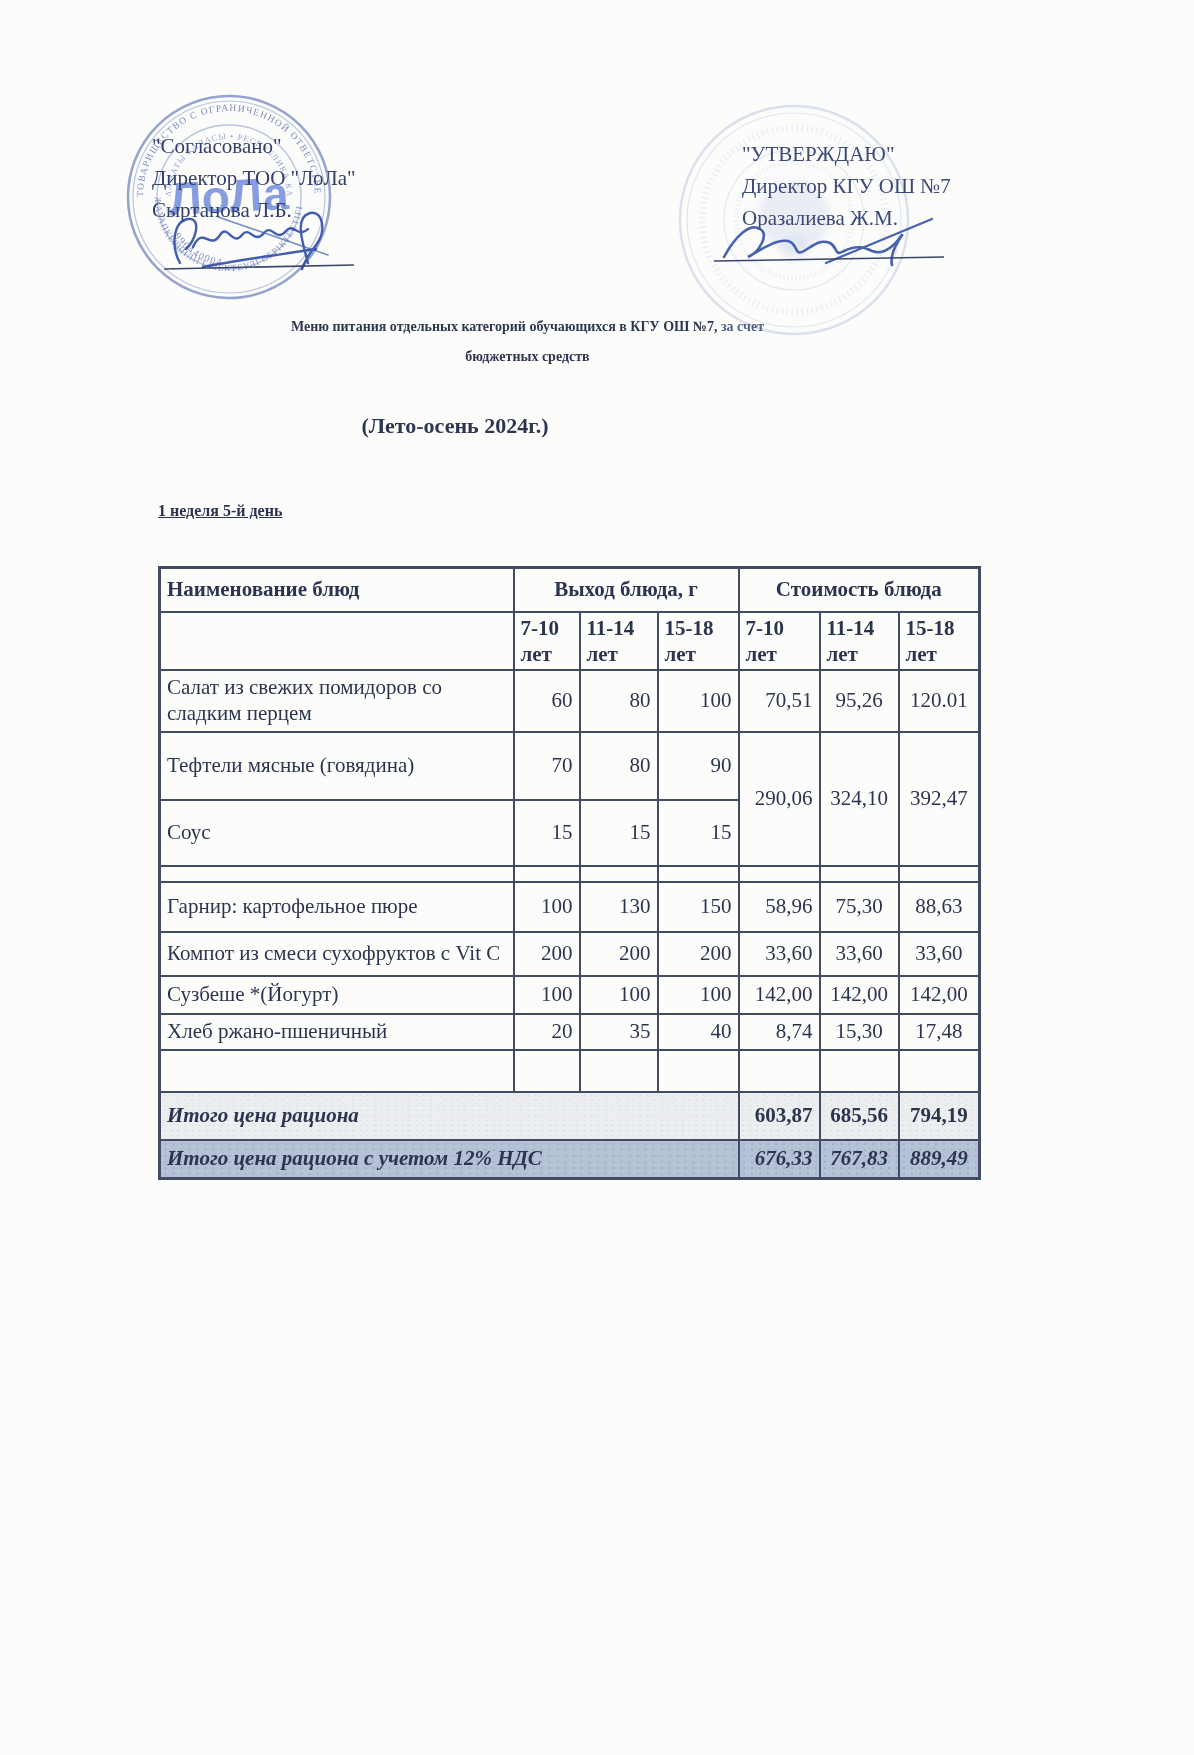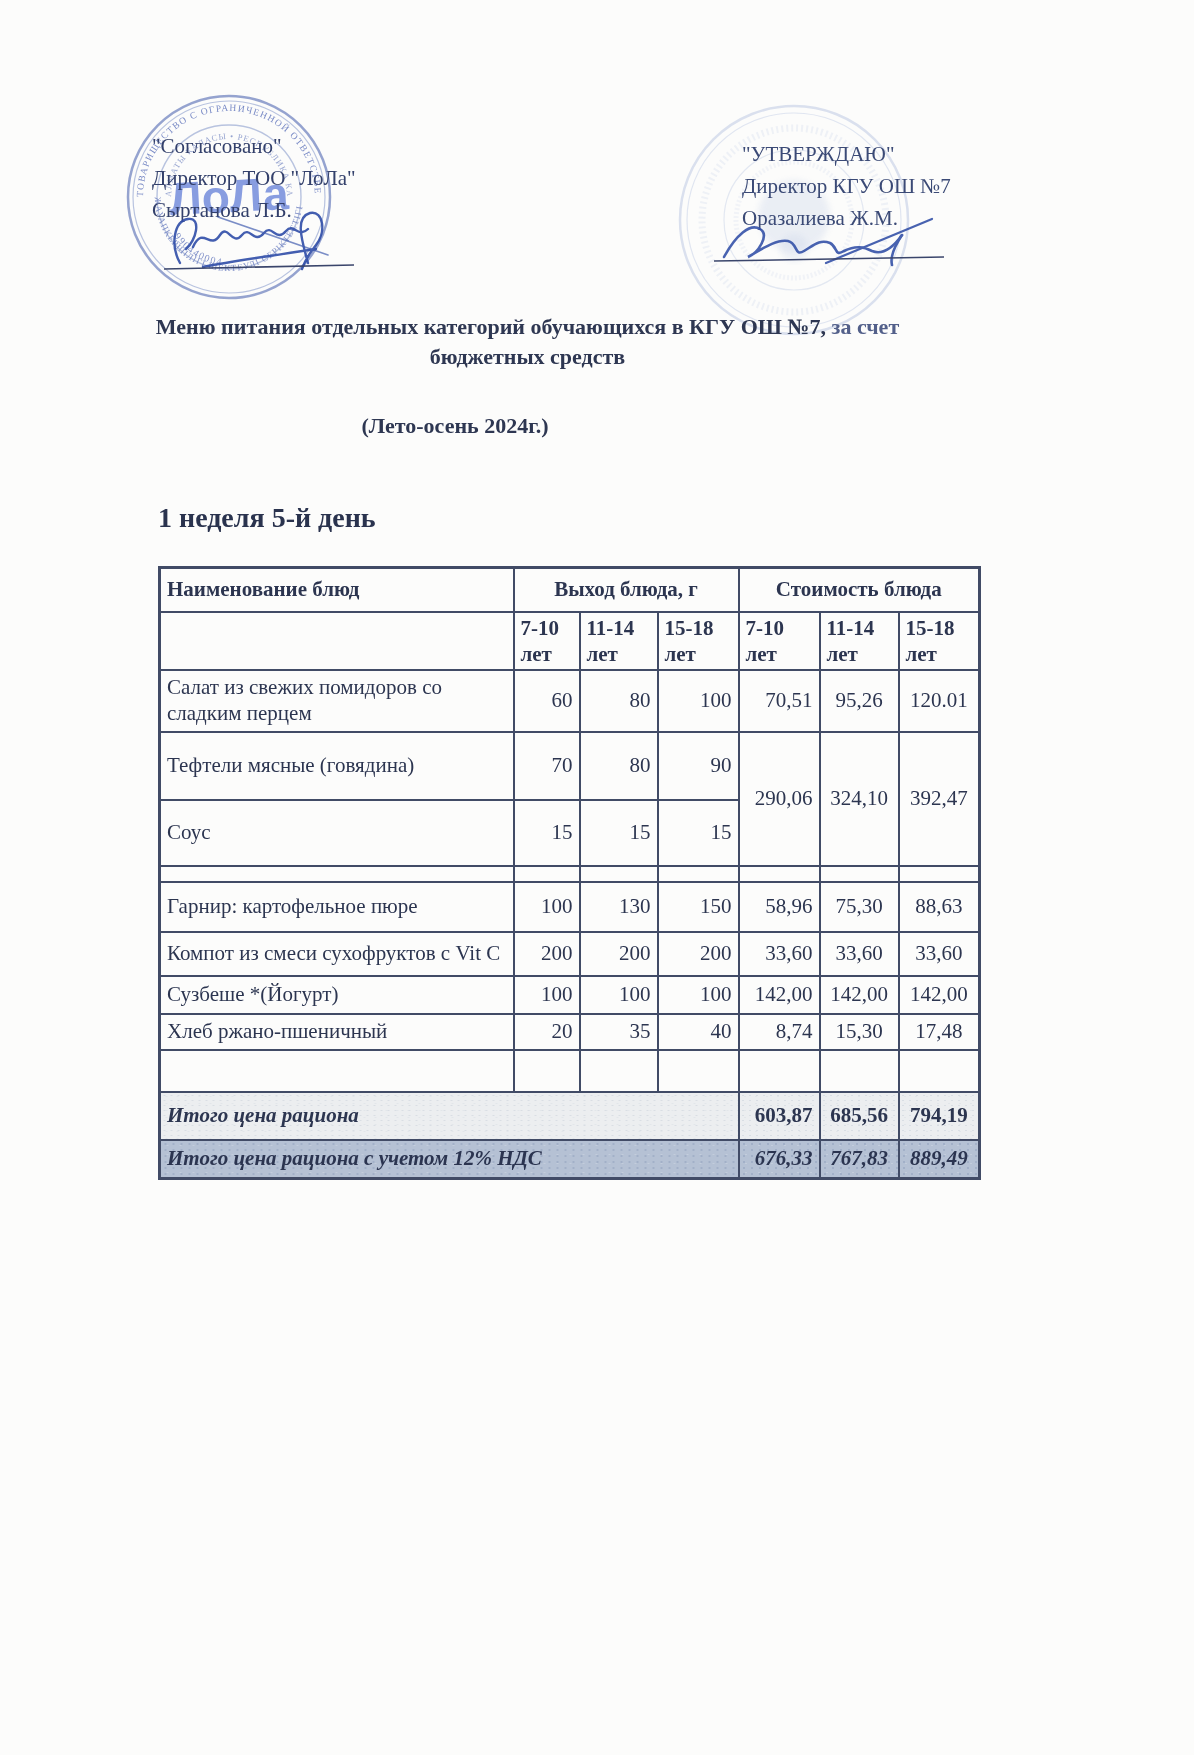--- a/index.html
+++ b/index.html
@@ -19,30 +19,30 @@
   .stamp { position:absolute; z-index:1; }
   .stamp-left  { left:122px; top:90px;  width:214px; height:214px; }
   .stamp-right { left:672px; top:98px;  width:244px; height:244px; opacity:.55; }
   
   .sig { position:absolute; z-index:3; }
   .sig-left  { left:158px; top:205px; width:200px; height:70px; }
   .sig-right { left:706px; top:205px; width:250px; height:66px; }
   
   .doc-title {
     position:absolute; left:155px; top:312px; width:745px; z-index:2;
-    text-align:center; font-weight:bold; font-size:22px; line-height:30px; color:#2e3752;
+    text-align:center; font-weight:bold; font-size:14px; line-height:30px; color:#2e3752;
   }
   .doc-title .light { color:#53608a; }
   .doc-season {
     position:absolute; left:155px; top:380px; width:600px;
     text-align:center; font-weight:bold; font-size:22px; color:#2e3752;margin-top:33px;
   }
   .week-label {
     position:absolute; left:158px; top:502px;
-    font-weight:bold; font-size:28px; color:#2a334e;
+    font-weight:bold; font-size:16px; color:#2a334e;text-decoration:underline;
   }
   
   .tbl-wrap { position:absolute; left:158px; top:566px; z-index:2; }
   table.menu {
     border-collapse:collapse; table-layout:fixed; width:820px;
     font-size:21px; border:3px solid #414b66;
   }
   table.menu td { border:2px solid #414b66; padding:0 6px; vertical-align:middle; color:#2c3550; }
   td.name { text-align:left; padding-left:8px; line-height:1.22; }
   td.hdr  { font-weight:bold; text-align:left; padding-left:8px; }

